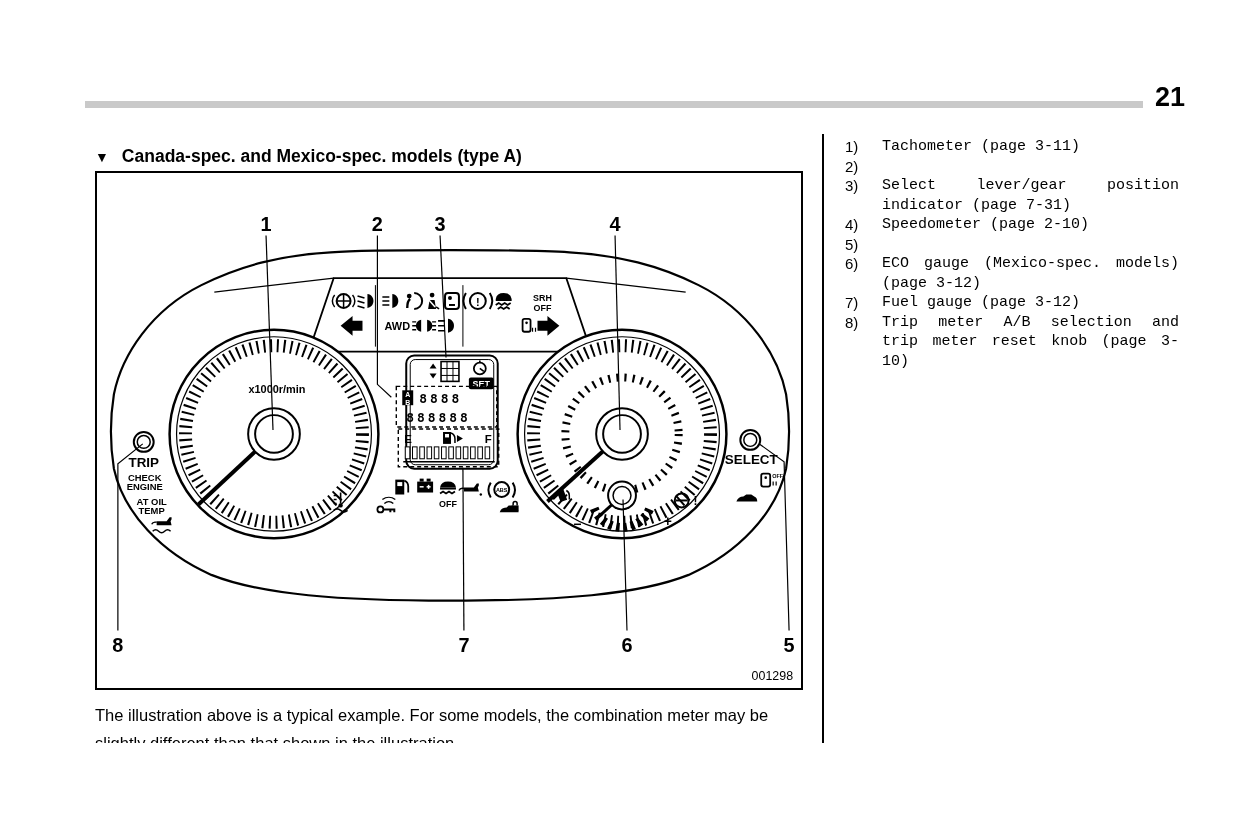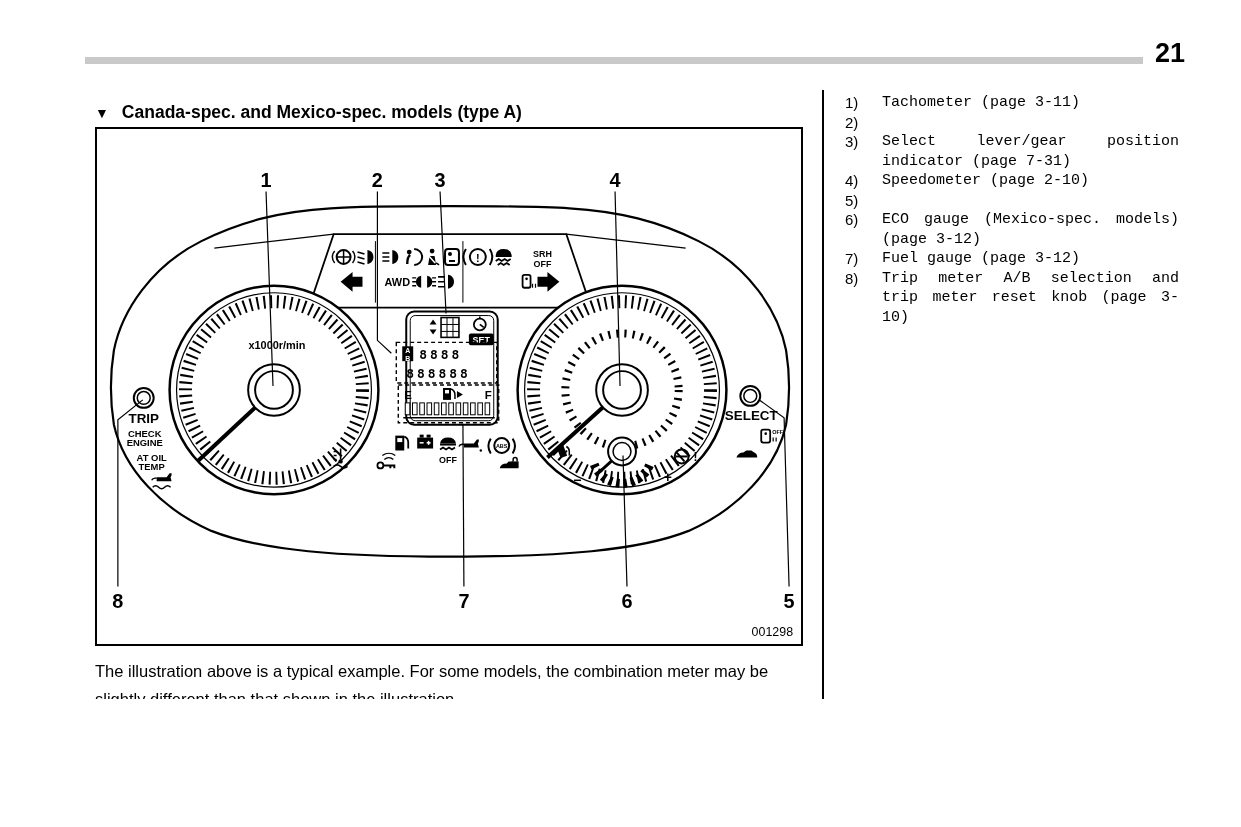--- a/index.html
+++ b/index.html
@@ -1,16 +1,16 @@
 <!DOCTYPE html>
 <html><head>
 <meta charset="utf-8">
 <style>
   html,body{margin:0;padding:0;background:#fff;color:#000;font-family:"Liberation Sans",sans-serif;}
-  #page{position:relative;width:1241px;height:699px;background:#fff;overflow:hidden;}
+  #page{position:relative;width:1241px;height:699px;background:#fff;overflow:hidden;margin-top:44px;}
   .abs{position:absolute;}
   .topbar{left:85px;top:57px;width:1058px;height:7px;background:#c9c9c9;}
   .pagenum{left:1100px;top:38px;width:85px;text-align:right;font-size:27px;font-weight:bold;}
   .heading{left:95px;top:102px;font-size:17.5px;font-weight:bold;display:flex;align-items:center;gap:13px;}
   .heading .marker{font-size:14px;}
   .figbox{left:95px;top:127px;width:708px;height:519px;border:2px solid #000;box-sizing:border-box;}
   .figbox svg{position:absolute;left:0;top:0;width:100%;height:100%;}
   .caption{left:95px;top:657px;width:722px;font-size:16.5px;line-height:28px;}
   .vline{left:822px;top:90px;width:2px;height:688px;background:#000;}
   .parts{left:845px;top:93px;width:334px;font-size:15px;line-height:19.5px;}

